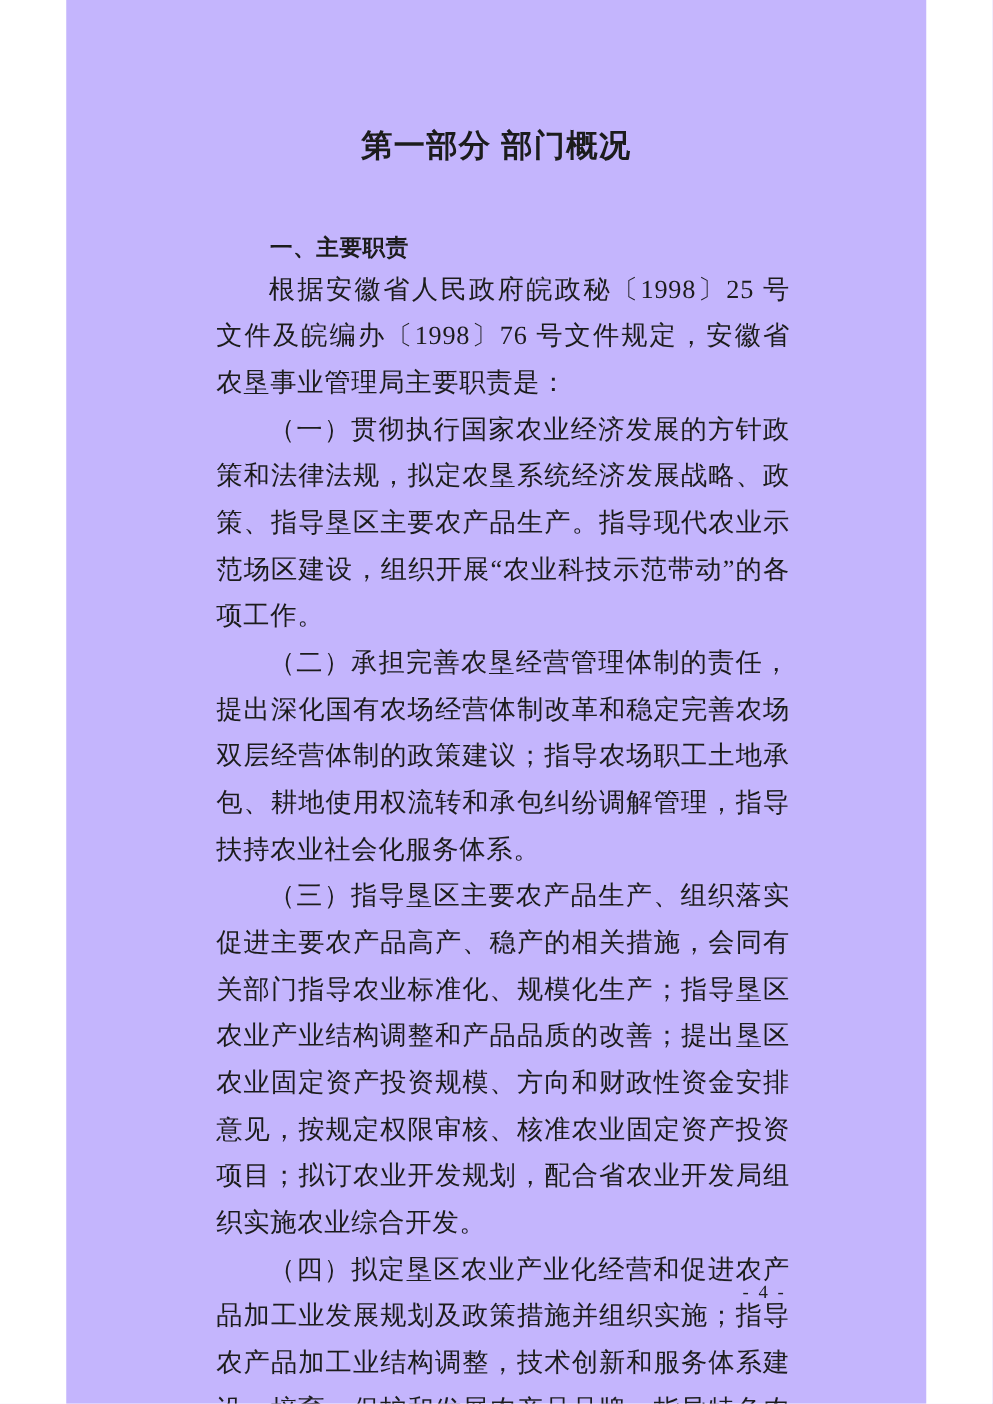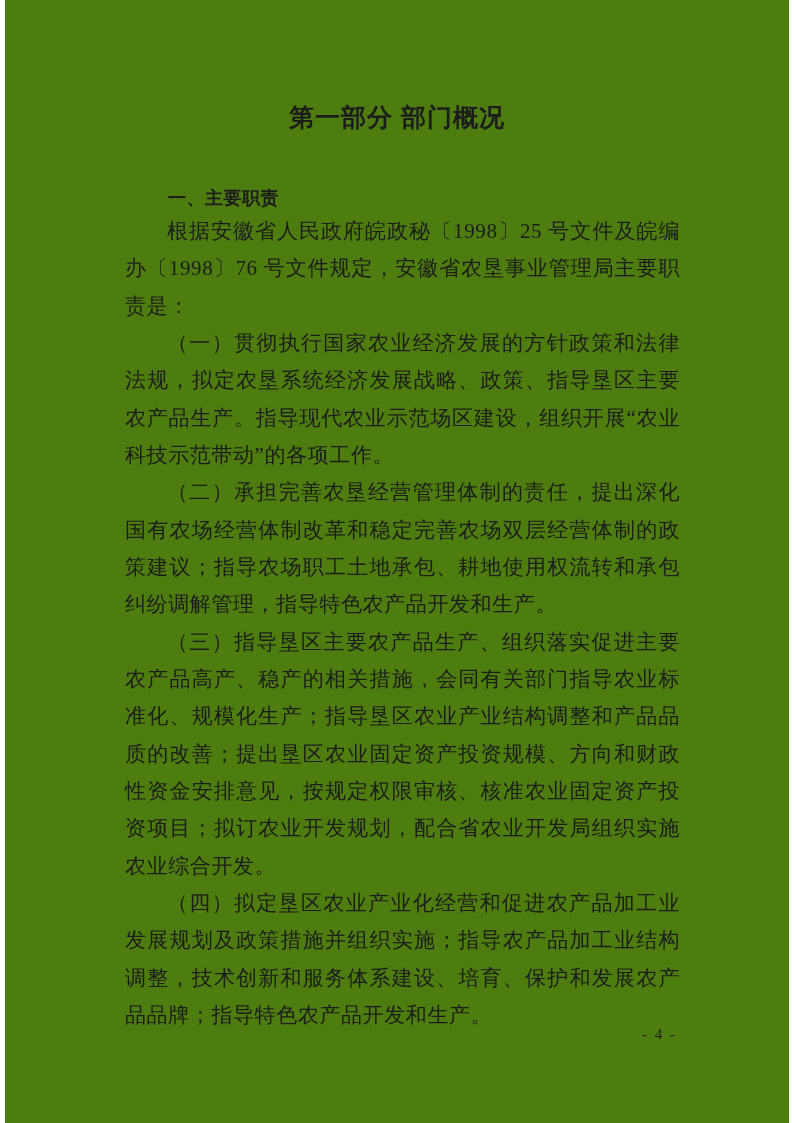--- a/index.html
+++ b/index.html
@@ -1,21 +1,21 @@
 <!DOCTYPE html>
 <html><head>
 <meta charset="utf-8">
 <style>
   html, body { margin: 0; padding: 0; background: #ffffff; }
   .page {
     position: relative;
-    width: 784px;
+    width: 688px;
     height: 1123px;
     margin: 0 auto;
-    background: #4d7c0f;
+    background: #c4b5fd;
     color: #1c1c1c;
     overflow: hidden;
   }
   .doc-title {
     margin: 0;
     padding-top: 99px;
     text-align: center;
     font-family: "Liberation Sans", sans-serif;
     font-weight: bold;
     font-size: 25px;
@@ -61,20 +61,20 @@
 
 <div class="page">
 
   <h1 class="doc-title">第一部分 部门概况</h1>
 
   <h2 class="section-heading">一、主要职责</h2>
 
   <div class="content">
     <p class="para">根据安徽省人民政府皖政秘〔1998〕25 号文件及皖编办〔1998〕76 号文件规定，安徽省农垦事业管理局主要职责是：</p>
     <p class="para">（一）贯彻执行国家农业经济发展的方针政策和法律法规，拟定农垦系统经济发展战略、政策、指导垦区主要农产品生产。指导现代农业示范场区建设，组织开展“农业科技示范带动”的各项工作。</p>
-    <p class="para">（二）承担完善农垦经营管理体制的责任，提出深化国有农场经营体制改革和稳定完善农场双层经营体制的政策建议；指导农场职工土地承包、耕地使用权流转和承包纠纷调解管理，指导特色农产品开发和生产。</p>
+    <p class="para">（二）承担完善农垦经营管理体制的责任，提出深化国有农场经营体制改革和稳定完善农场双层经营体制的政策建议；指导农场职工土地承包、耕地使用权流转和承包纠纷调解管理，指导扶持农业社会化服务体系。</p>
     <p class="para">（三）指导垦区主要农产品生产、组织落实促进主要农产品高产、稳产的相关措施，会同有关部门指导农业标准化、规模化生产；指导垦区农业产业结构调整和产品品质的改善；提出垦区农业固定资产投资规模、方向和财政性资金安排意见，按规定权限审核、核准农业固定资产投资项目；拟订农业开发规划，配合省农业开发局组织实施农业综合开发。</p>
     <p class="para">（四）拟定垦区农业产业化经营和促进农产品加工业发展规划及政策措施并组织实施；指导农产品加工业结构调整，技术创新和服务体系建设、培育、保护和发展农产品品牌；指导特色农产品开发和生产。</p>
   </div>
 
   <div class="page-number">- 4 -</div>
 
 </div>
 
 </body></html>

